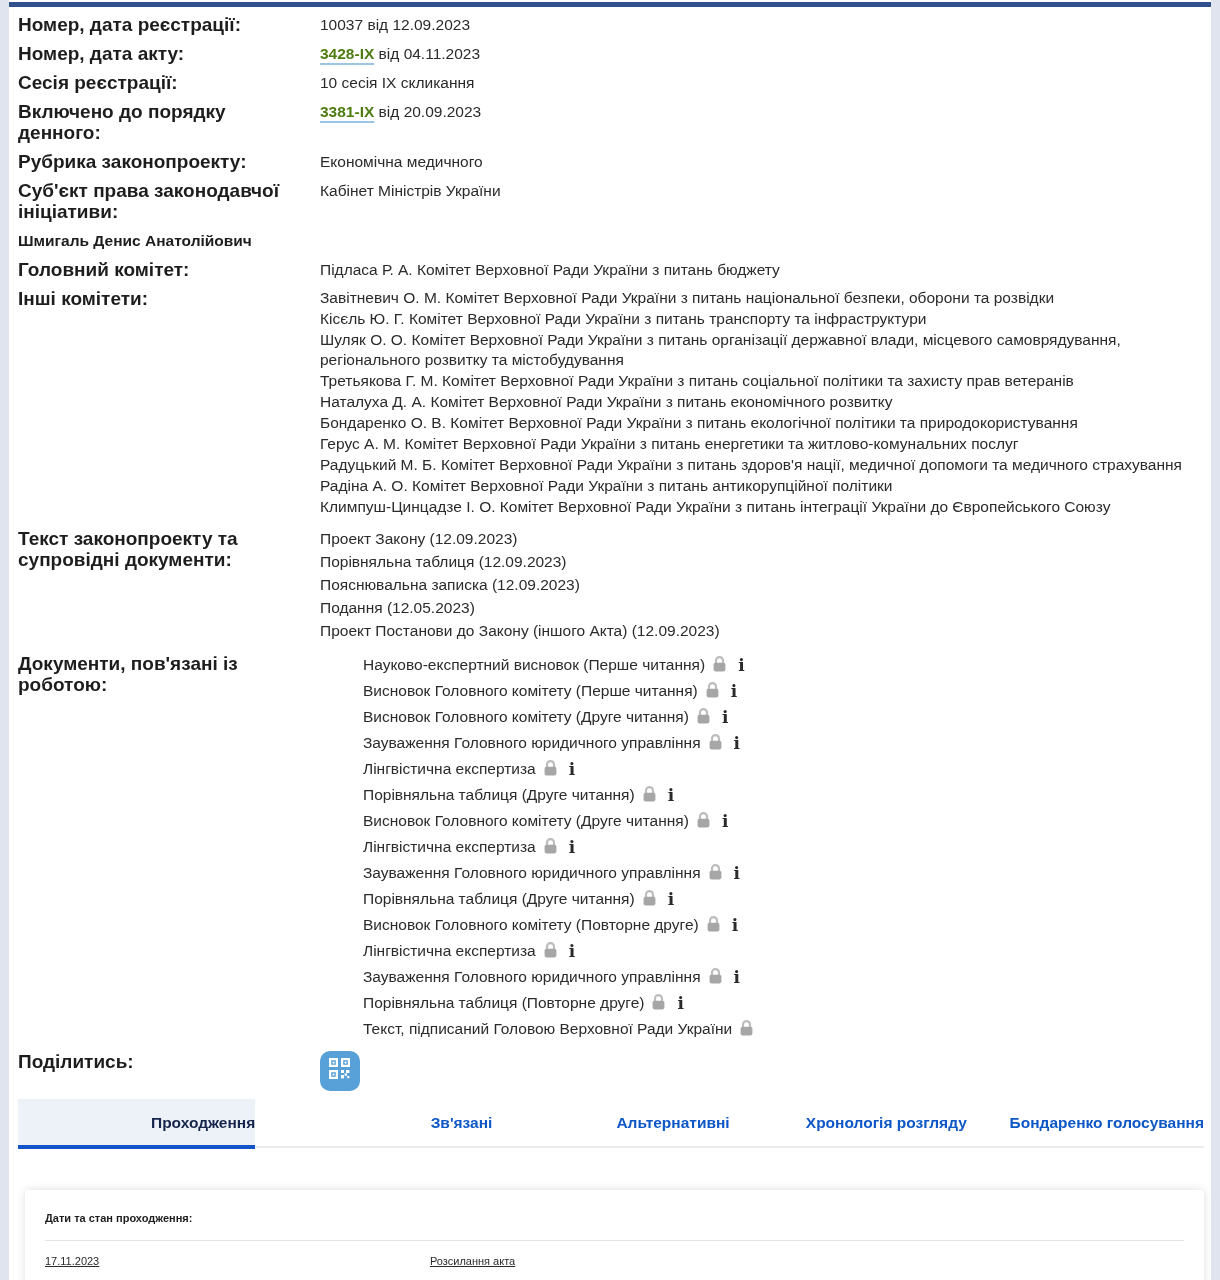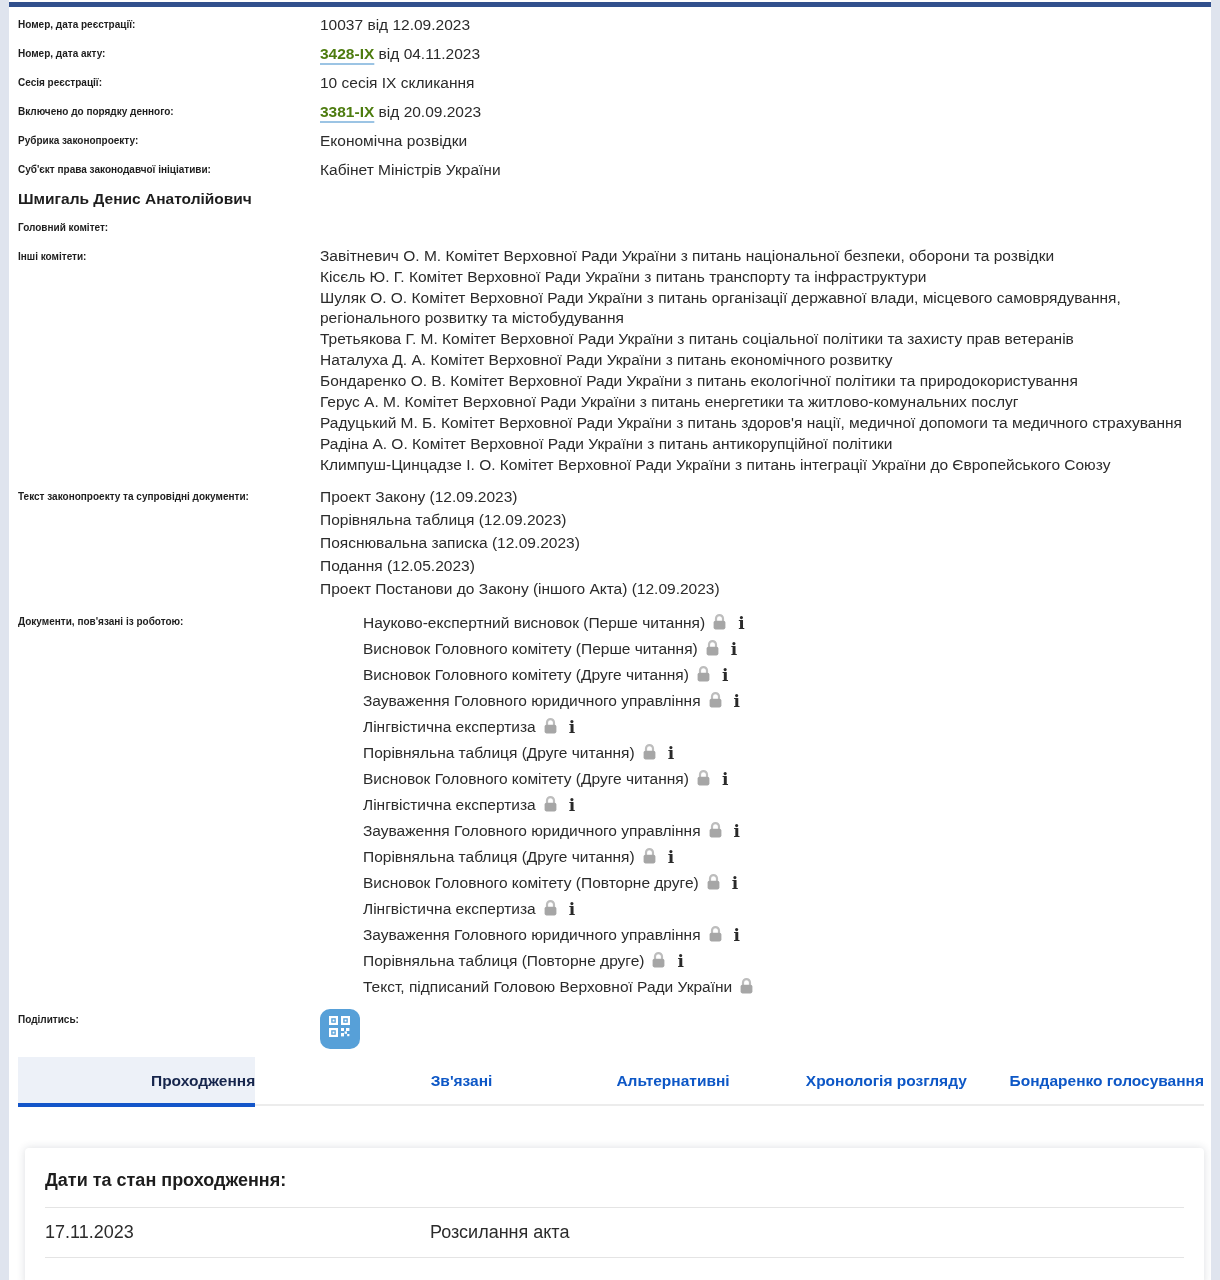--- a/index.html
+++ b/index.html
@@ -7,21 +7,21 @@
               font-family:"Liberation Sans","DejaVu Sans",sans-serif; color:#222; }
   .edge-strip { position:absolute; top:0; bottom:0; width:9px; background:#dfe4ee; z-index:5; }
   .edge-left { left:0; }
   .edge-right { right:0; }
   .topbar { position:absolute; top:2px; left:9px; right:9px; height:5px; background:#31508d; z-index:4; }
 
   .content { padding:14px 16px 0 18px; }
 
   
   .frow { display:grid; grid-template-columns:302px 1fr; margin-bottom:8px; }
-  .flabel { font-weight:bold; font-size:10px; line-height:21px; color:#1d1d1d; padding-right:14px; }
+  .flabel { font-weight:bold; font-size:19px; line-height:21px; color:#1d1d1d; padding-right:14px; }
   .fvalue { font-size:15.5px; line-height:21px; color:#2b2b2b; max-width:880px; }
   .fvalue.bold { font-weight:bold; color:#1d1d1d; }
   a.doclink { color:#4d7c0f; font-weight:bold; text-decoration:underline; cursor:pointer;
               text-decoration-color:#9cc4e4; text-decoration-thickness:2px; text-underline-offset:4px; }
   .rest { color:#2b2b2b; }
 
   .committee-list div { line-height:20px; margin-bottom:1px; }
   .committees { margin-bottom:10px; }
   .billdocs .fvalue div { line-height:22px; margin-bottom:1px; }
   .billdocs { margin-bottom:10px; }
@@ -39,23 +39,23 @@
   
   .tabs { display:flex; border-bottom:2px solid #ececec; margin-top:6px; }
   .tab { flex:1; text-align:right; padding:15px 0 14px; font-size:15.5px; font-weight:bold;
          color:#0d57c6; cursor:pointer; position:relative; }
   .tab.active { background:#edf1f8; color:#16254c; }
   .tab.active::after { content:''; position:absolute; left:0; right:0; bottom:-3px; height:4px; background:#1355c9; }
 
   
   .card { margin:42px 0 0 7px; background:#ffffff; border-radius:4px;
           box-shadow:0 0 9px rgba(40,50,70,0.16); padding:0 20px; }
-  .trow { display:grid; grid-template-columns:385px 1fr; font-size:18px; }
+  .trow { display:grid; grid-template-columns:385px 1fr; font-size:11px; }
   .trow.head { padding:22px 0 16px; font-weight:bold; color:#1d1d1d; }
-  .trow.body { padding:14px 0; border-top:1px solid #e4e4e4; color:#2b2b2b; }
+  .trow.body { padding:14px 0; border-top:1px solid #e4e4e4; color:#2b2b2b;text-decoration:underline; }
 </style>
 </head>
 <body>
 
 <div class="edge-strip edge-left"></div>
 <div class="edge-strip edge-right"></div>
 <div class="topbar"></div>
 
 <div class="content">
 
@@ -74,34 +74,35 @@
     <div class="fvalue">10 сесія IX скликання</div>
   </div>
 
   <div class="frow">
     <div class="flabel">Включено до порядку денного:</div>
     <div class="fvalue"><a class="doclink">3381-IX</a><span class="rest"> від 20.09.2023</span></div>
   </div>
 
   <div class="frow">
     <div class="flabel">Рубрика законопроекту:</div>
-    <div class="fvalue">Економічна розвідки</div>
+    <div class="fvalue">Економічна медичного</div>
   </div>
 
   <div class="frow">
     <div class="flabel">Суб'єкт права законодавчої ініціативи:</div>
     <div class="fvalue">Кабінет Міністрів України</div>
   </div>
 
   <div class="frow">
     <div class="fvalue bold">Шмигаль Денис Анатолійович</div>
   </div>
 
   <div class="frow">
     <div class="flabel">Головний комітет:</div>
+    <div class="fvalue">Підласа Р. А. Комітет Верховної Ради України з питань бюджету</div>
   </div>
 
   <div class="frow committees">
     <div class="flabel">Інші комітети:</div>
     <div class="fvalue committee-list">
 
         <div>Завітневич О. М. Комітет Верховної Ради України з питань національної безпеки, оборони та розвідки</div>
 
         <div>Кісєль Ю. Г. Комітет Верховної Ради України з питань транспорту та інфраструктури</div>
 

